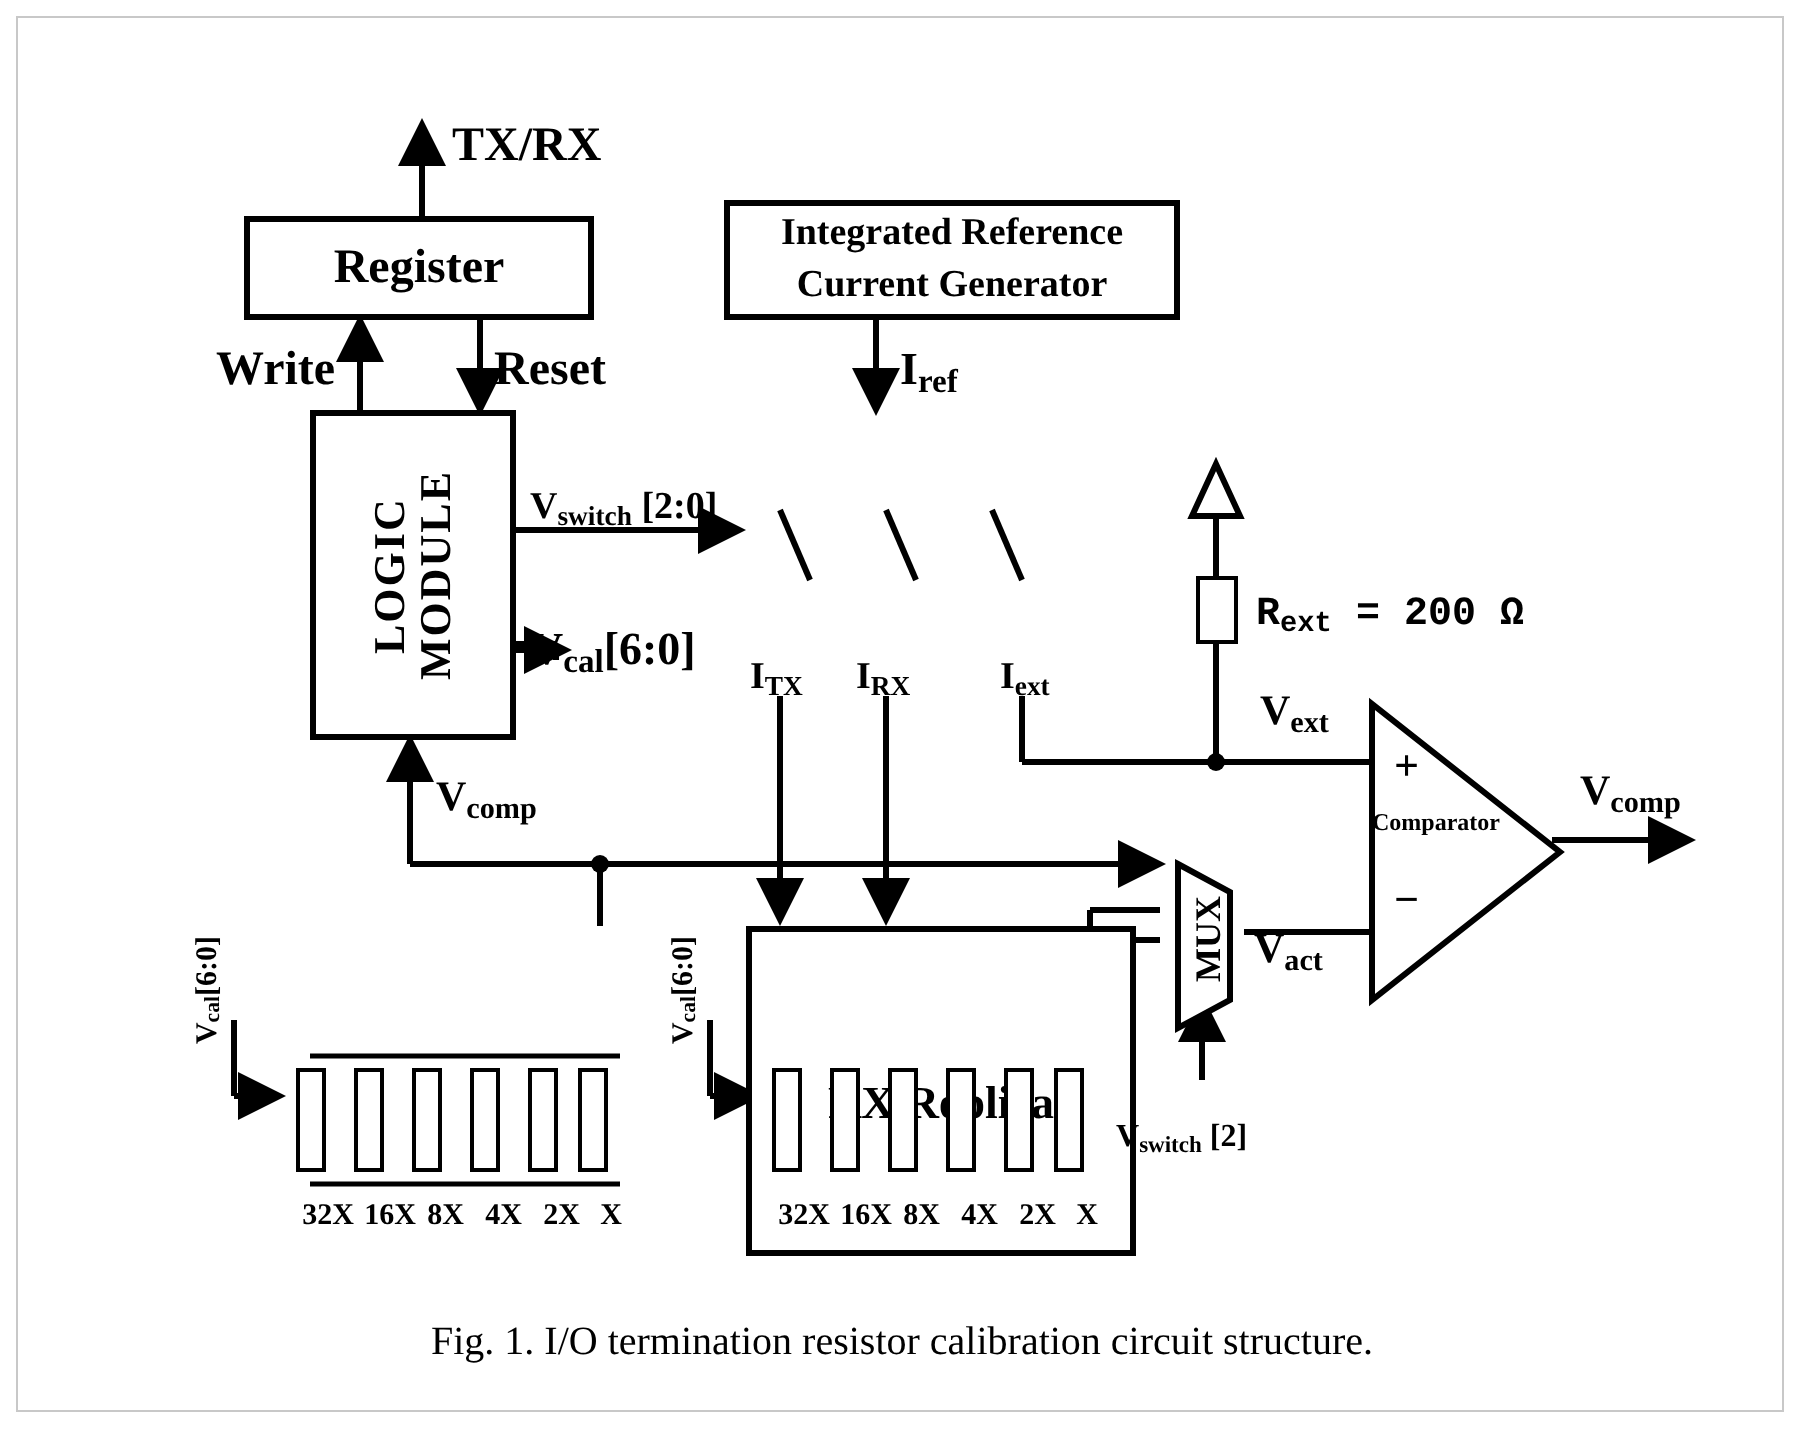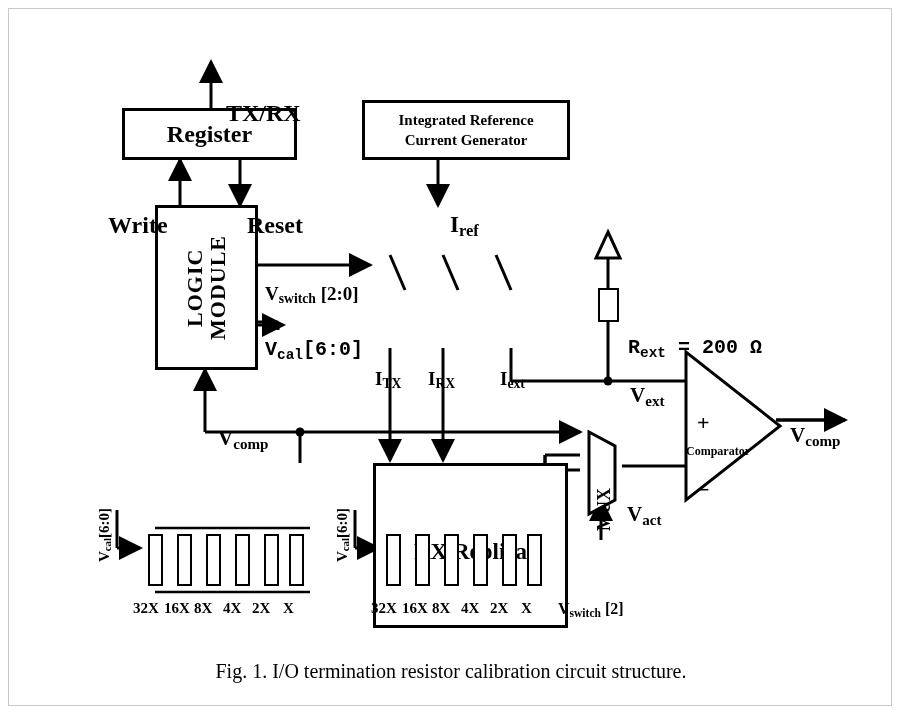--- a/index.html
+++ b/index.html
@@ -40,21 +40,20 @@
     display: flex;
     align-items: center;
     justify-content: center;
     text-align: center;
     font-weight: bold;
   }
   .lbl {
     position: absolute;
     font-weight: bold;
     white-space: nowrap;
-    margin-top: 40px;
   }
   .sub {
     font-size: 0.72em;
     vertical-align: -0.25em;
     font-weight: bold;
   }
   .vert {
     writing-mode: vertical-rl;
     transform: rotate(180deg);
     line-height: 1.05;
@@ -70,21 +69,21 @@
   .res {
     position: absolute;
     border: 2px solid #000;
     background: #fff;
     box-sizing: border-box;
   }
   .rlabel {
     position: absolute;
     font-size: 15px;
     font-weight: bold;
-    text-align: left;
+    text-align: right;
     white-space: nowrap;
   }
 </style>
 </head>
 <body>
 
 <div id="page">
 
   <div class="frame"></div>
 
@@ -176,21 +175,21 @@
     <span>Register</span>
   </div>
 
   <div class="box" style="left:155px; top:205px; width:103px; height:165px;">
     <div class="vert" style="font-size:22px; letter-spacing:1px;">
       <span>LOGIC</span>
       <span style="margin-left:4px;">MODULE</span>
     </div>
   </div>
 
-  <div class="box" style="left:362px; top:100px; width:208px; height:60px; font-size:15px; flex-direction:column; line-height:1.35;">
+  <div class="box" style="left:362px; top:100px; width:228px; height:60px; font-size:19px; flex-direction:column; line-height:1.35;">
     <span>Integrated Reference</span>
     <span>Current Generator</span>
   </div>
 
 
 
   <div class="box" style="left:373px; top:463px; width:195px; height:165px; align-items:center; padding-top:12px; font-size:23px;">
     <span>RX Replica</span>
   </div>
 
@@ -237,21 +236,21 @@
   </div>
 
   <div class="lbl" style="left:450px; top:172px; font-size:23px;">
     <span>I</span><span class="sub">ref</span>
   </div>
 
   <div class="lbl" style="left:265px; top:243px; font-size:19px;">
     <span>V</span><span class="sub">switch</span><span> [2:0]</span>
   </div>
 
-  <div class="lbl" style="left:265px; top:298px; font-size:20px;font-family:Liberation Mono, monospace;">
+  <div class="lbl" style="left:265px; top:312px; font-size:23px;">
     <span>V</span><span class="sub">cal</span><span>[6:0]</span>
   </div>
 
   <div class="lbl" style="left:218px; top:386px; font-size:21px;">
     <span>V</span><span class="sub">comp</span>
   </div>
 
   <div class="lbl" style="left:375px; top:328px; font-size:19px;">
     <span>I</span><span class="sub">TX</span>
   </div>

